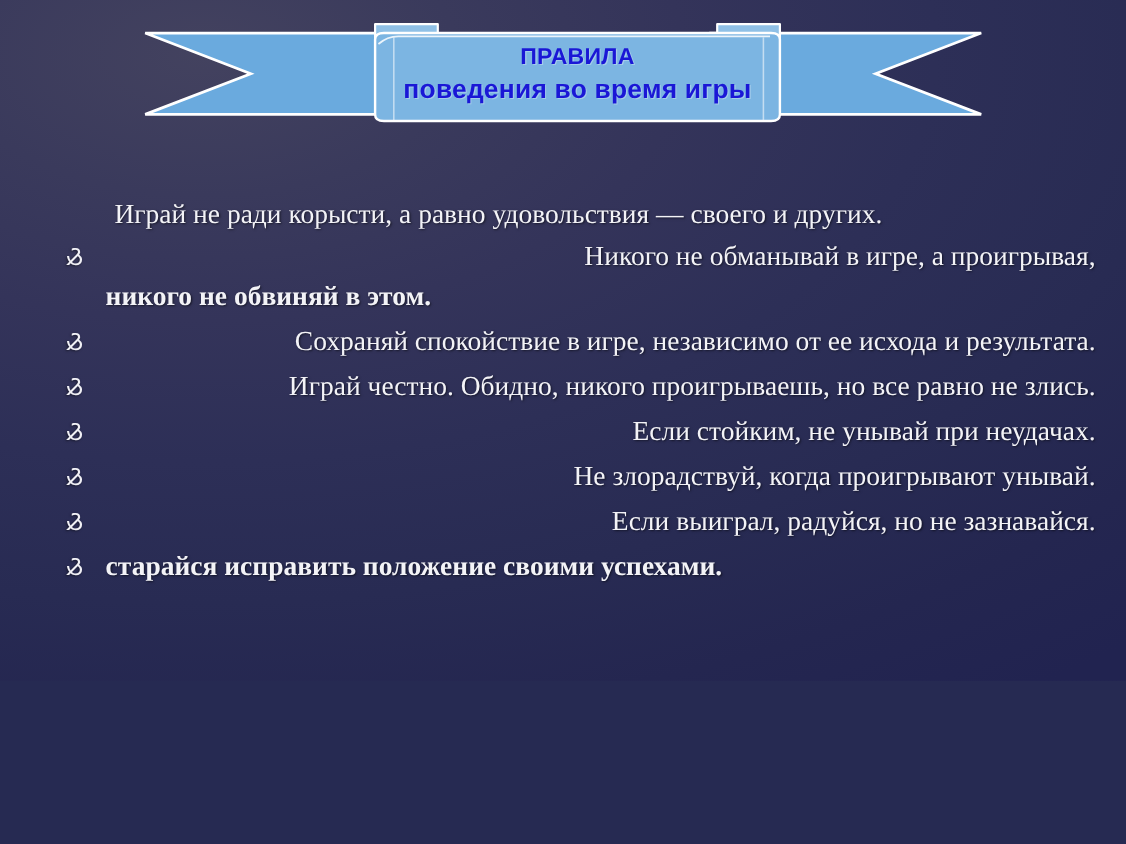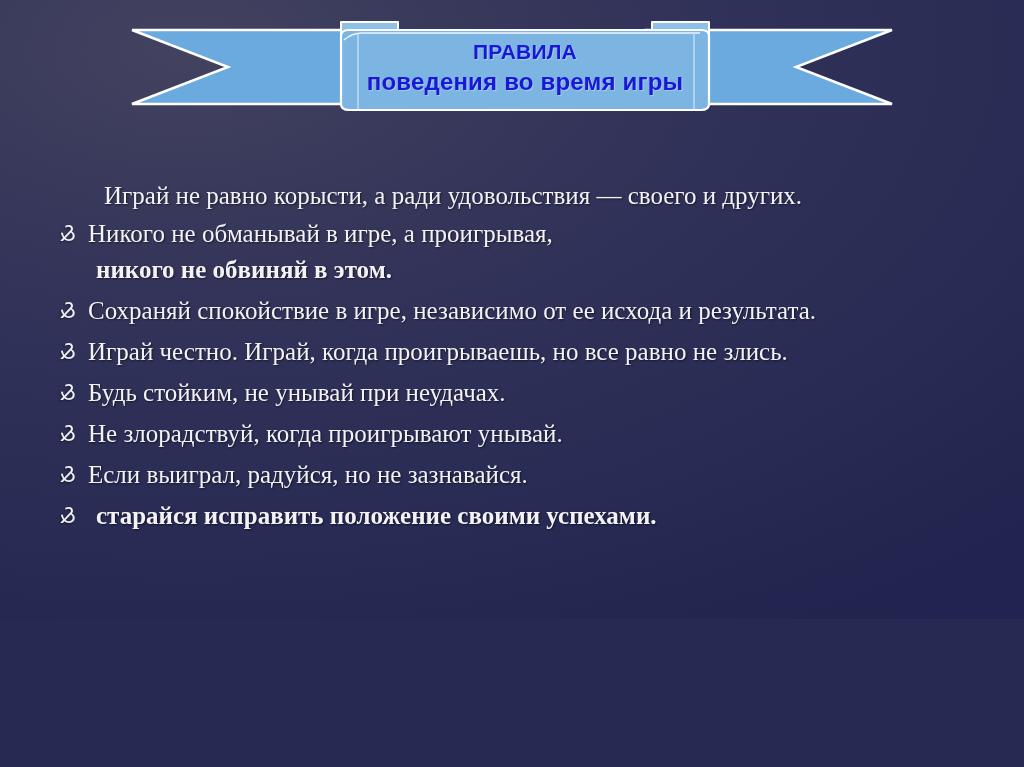--- a/index.html
+++ b/index.html
@@ -113,21 +113,21 @@
     left: 8px;
     top: 3px;
     width: 22px;
     font-size: 21px;
     color: #f0f0f5;
     font-family: "DejaVu Sans", sans-serif;
     transform: scaleX(-1);
     display: inline-block;
     text-shadow: 1px 1px 2px rgba(0,0,0,0.5);
   }
-  .bullet-item .l1 { display: block; white-space: nowrap; }
+  .bullet-item .l1 { display: block; white-space: nowrap; text-align: right; }
   .bullet-item .l2 {
     display: block;
     padding-left: 8px;
     margin-top: 9px;
     white-space: nowrap;
     font-weight: bold;
   }
 </style>
 </head>
 <body>
@@ -155,43 +155,43 @@
     </svg>
 
     <div class="banner-text">
       <div class="banner-line1">ПРАВИЛА</div>
       <div class="banner-line2">поведения во время игры</div>
     </div>
   </div>
 
   <div class="content">
 
-    <div class="intro-line">Играй не равно корысти, а ради удовольствия — своего и других.</div>
+    <div class="intro-line">Играй не ради корысти, а равно удовольствия — своего и других.</div>
 
     <ul class="bullet-list">
 
       <li class="bullet-item">
         <span class="marker">&amp;</span>
         <span class="l1">Никого не обманывай  в игре, а проигрывая,</span>
         <span class="l2">никого не обвиняй в этом.</span>
       </li>
 
       <li class="bullet-item">
         <span class="marker">&amp;</span>
         <span class="l1">Сохраняй спокойствие в игре, независимо от ее исхода и результата.</span>
       </li>
 
       <li class="bullet-item">
         <span class="marker">&amp;</span>
-        <span class="l1">Играй честно. Играй, когда проигрываешь, но все равно не злись.</span>
-      </li>
-
-      <li class="bullet-item">
-        <span class="marker">&amp;</span>
-        <span class="l1">Будь стойким, не унывай при неудачах.</span>
+        <span class="l1">Играй честно. Обидно, никого проигрываешь, но все равно не злись.</span>
+      </li>
+
+      <li class="bullet-item">
+        <span class="marker">&amp;</span>
+        <span class="l1">Если стойким, не унывай при неудачах.</span>
       </li>
 
       <li class="bullet-item">
         <span class="marker">&amp;</span>
         <span class="l1">Не злорадствуй, когда проигрывают унывай.</span>
       </li>
 
       <li class="bullet-item">
         <span class="marker">&amp;</span>
         <span class="l1">Если выиграл, радуйся, но не зазнавайся.</span>

